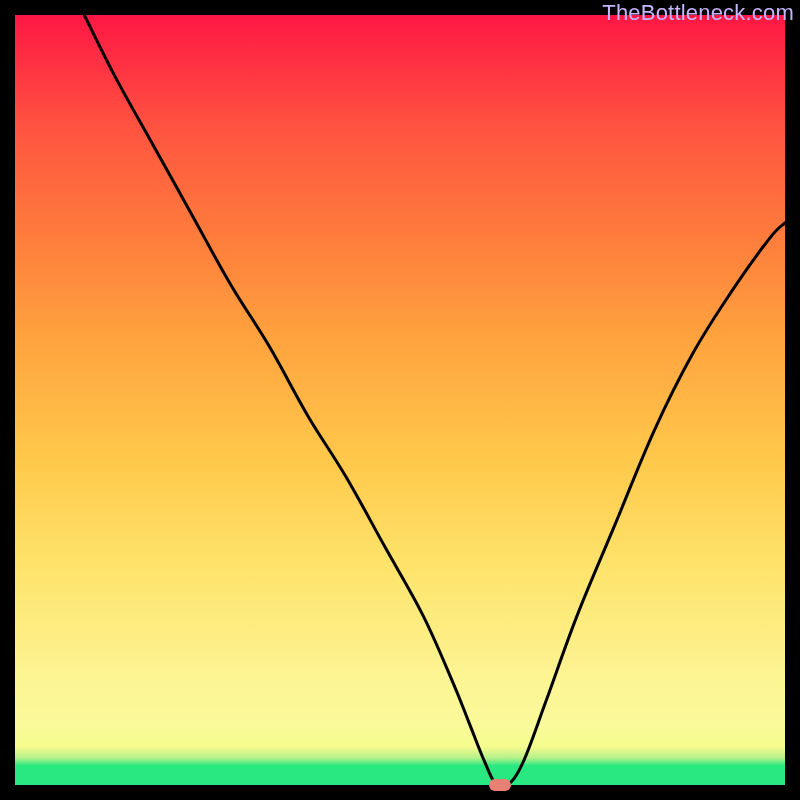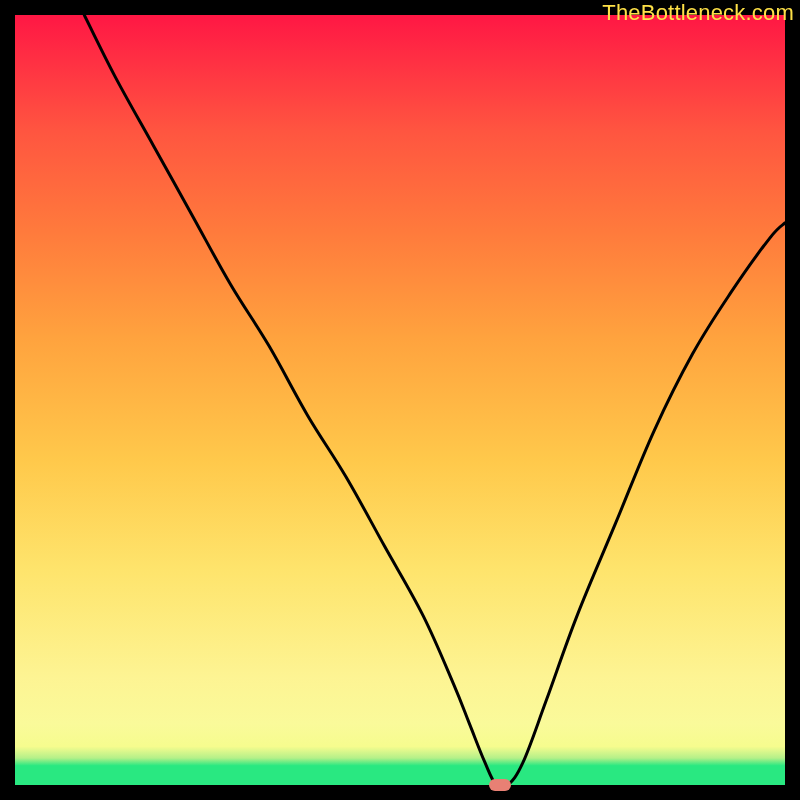--- a/index.html
+++ b/index.html
@@ -52,21 +52,21 @@
     background: #e88074;
     border-radius: 6px;
     transform: translate(-50%, -50%);
   }
   .watermark {
     position: absolute;
     top: 0;
     right: 6px;
     font-family: Arial, Helvetica, sans-serif;
     font-size: 22px;
-    color: #fde047;
+    color: #c4b5fd;
     letter-spacing: 0.2px;
     user-select: none;
   }
 </style>
 </head>
 <body>
 
 <div class="frame">
   <div class="plot-area">
     <svg class="curve" viewBox="0 0 770 770" preserveAspectRatio="none">

